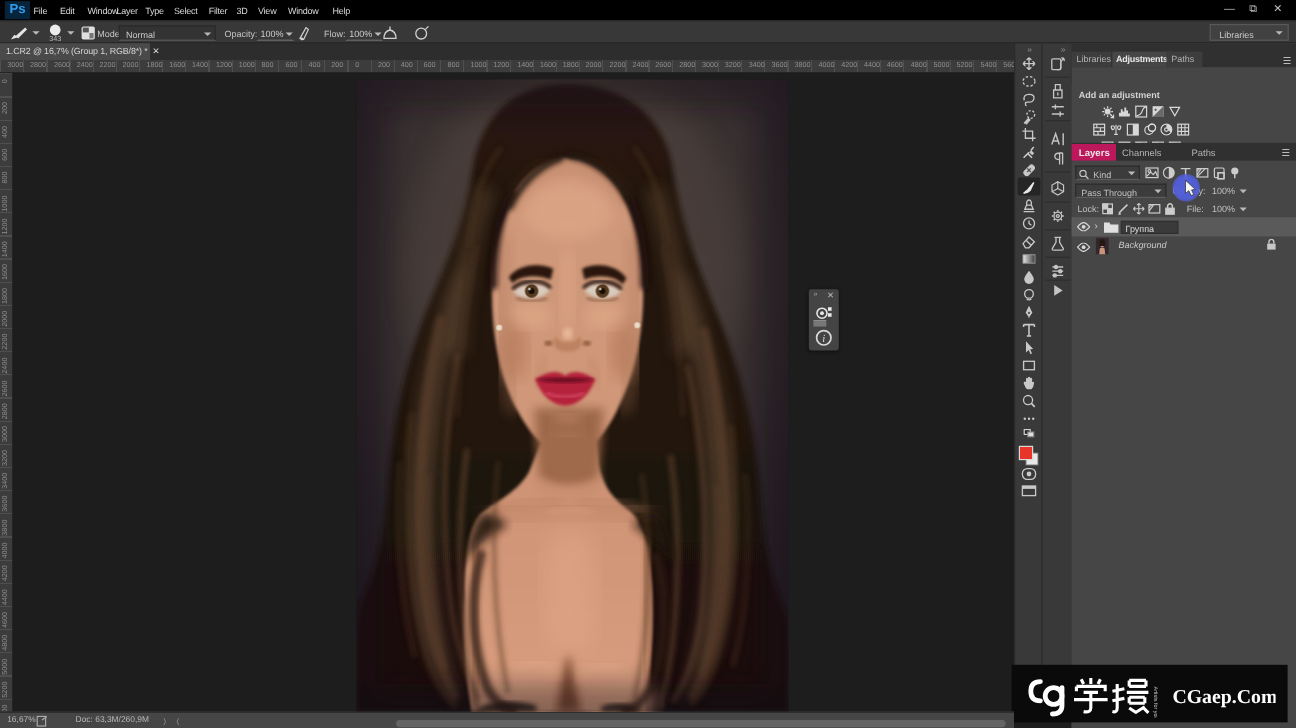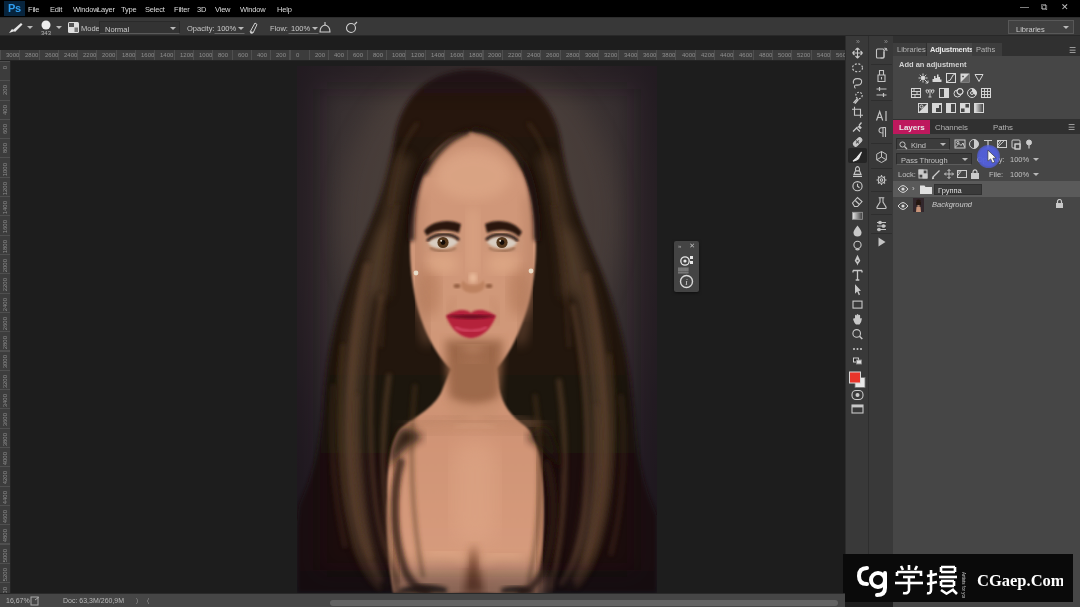--- a/index.html
+++ b/index.html
@@ -125,20 +125,23 @@
     <svg class="abs" style="left:344px;top:3px" width="15" height="13" viewBox="0 0 15 13">
       <circle cx="7" cy="7" r="4.5" fill="none" stroke="#d0d0d0" stroke-width="1.1"></circle>
       <path d="M10.5 3.5 L13 1" stroke="#d0d0d0" stroke-width="1.1"></path>
     </svg>
     <div class="obox" style="left:1008px;width:66px;background:#414141;border:1px solid #585858;height:14px;top:2px">
       <span style="position:absolute;left:7px;top:3.5px;font-size:7.5px">Libraries</span>
       <span class="caret" style="position:absolute;right:4px;top:5px"></span>
     </div>
   </div>
 
+  <div id="tabstrip">
+    <div id="doctab">1.CR2 @ 16,7% (Group 1, RGB/8*) *&nbsp;&nbsp;✕</div>
+  </div>
 
   <div id="ruler-top">
     <span class="rtick" style="left:6px">3000</span>
     <span class="rtick" style="left:25px">2800</span>
     <span class="rtick" style="left:45px">2600</span>
     <span class="rtick" style="left:64px">2400</span>
     <span class="rtick" style="left:83px">2200</span>
     <span class="rtick" style="left:102px">2000</span>
     <span class="rtick" style="left:122px">1800</span>
     <span class="rtick" style="left:141px">1600</span>
@@ -575,21 +578,21 @@
     </svg>
   </div>
   <div id="panels">
 
     <div class="abs" style="left:0;top:0;width:187px;height:20px;background:#303030"></div>
     <div class="abs" style="left:0;top:7px;width:33px;height:13px;background:#3d3d3d;color:#b4b4b4;font-size:7.5px;line-height:14px;padding-left:4px">Libraries</div>
     <div class="abs" style="left:34px;top:7px;width:50px;height:13px;background:#464646;color:#e8e8e8;font-size:7.5px;font-weight:bold;line-height:14px;padding-left:3px;letter-spacing:-0.2px">Adjustments</div>
     <div class="abs" style="left:79px;top:7px;width:30px;height:13px;background:#3d3d3d;color:#b4b4b4;font-size:7.5px;line-height:14px;padding-left:4px">Paths</div>
     <div class="abs" style="left:176px;top:10px;color:#bbb;font-size:8px">☰</div>
 
-    <div class="abs" style="left:0;top:20px;width:187px;height:63px;background:#464646">
+    <div class="abs" style="left:0;top:35px;width:187px;height:63px;background:#464646">
       <div class="abs" style="left:6px;top:4px;color:#d2d2d2;font-size:7.5px;font-weight:bold">Add an adjustment</div>
       <svg class="abs" style="left:0;top:14px" width="187" height="48" viewBox="0 0 187 48">
         <g stroke="#d8d8d8" fill="none" stroke-width="1">
 
           <g transform="translate(30,8)">
               <circle r="2" fill="#d8d8d8"></circle>
               <path d="M0 -4.5 L0 -3 M0 4.5 L0 3 M-4.5 0 L-3 0 M4.5 0 L3 0 M-3.2 -3.2 L-2.1 -2.1 M3.2 3.2 L2.1 2.1 M-3.2 3.2 L-2.1 2.1 M3.2 -3.2 L2.1 -2.1"></path>
               <path d="M2 2 L5 5 L5 2.5 M5 5 L2.5 5" stroke-width="0.9"></path>
             </g>
           <g transform="translate(44,8)">

